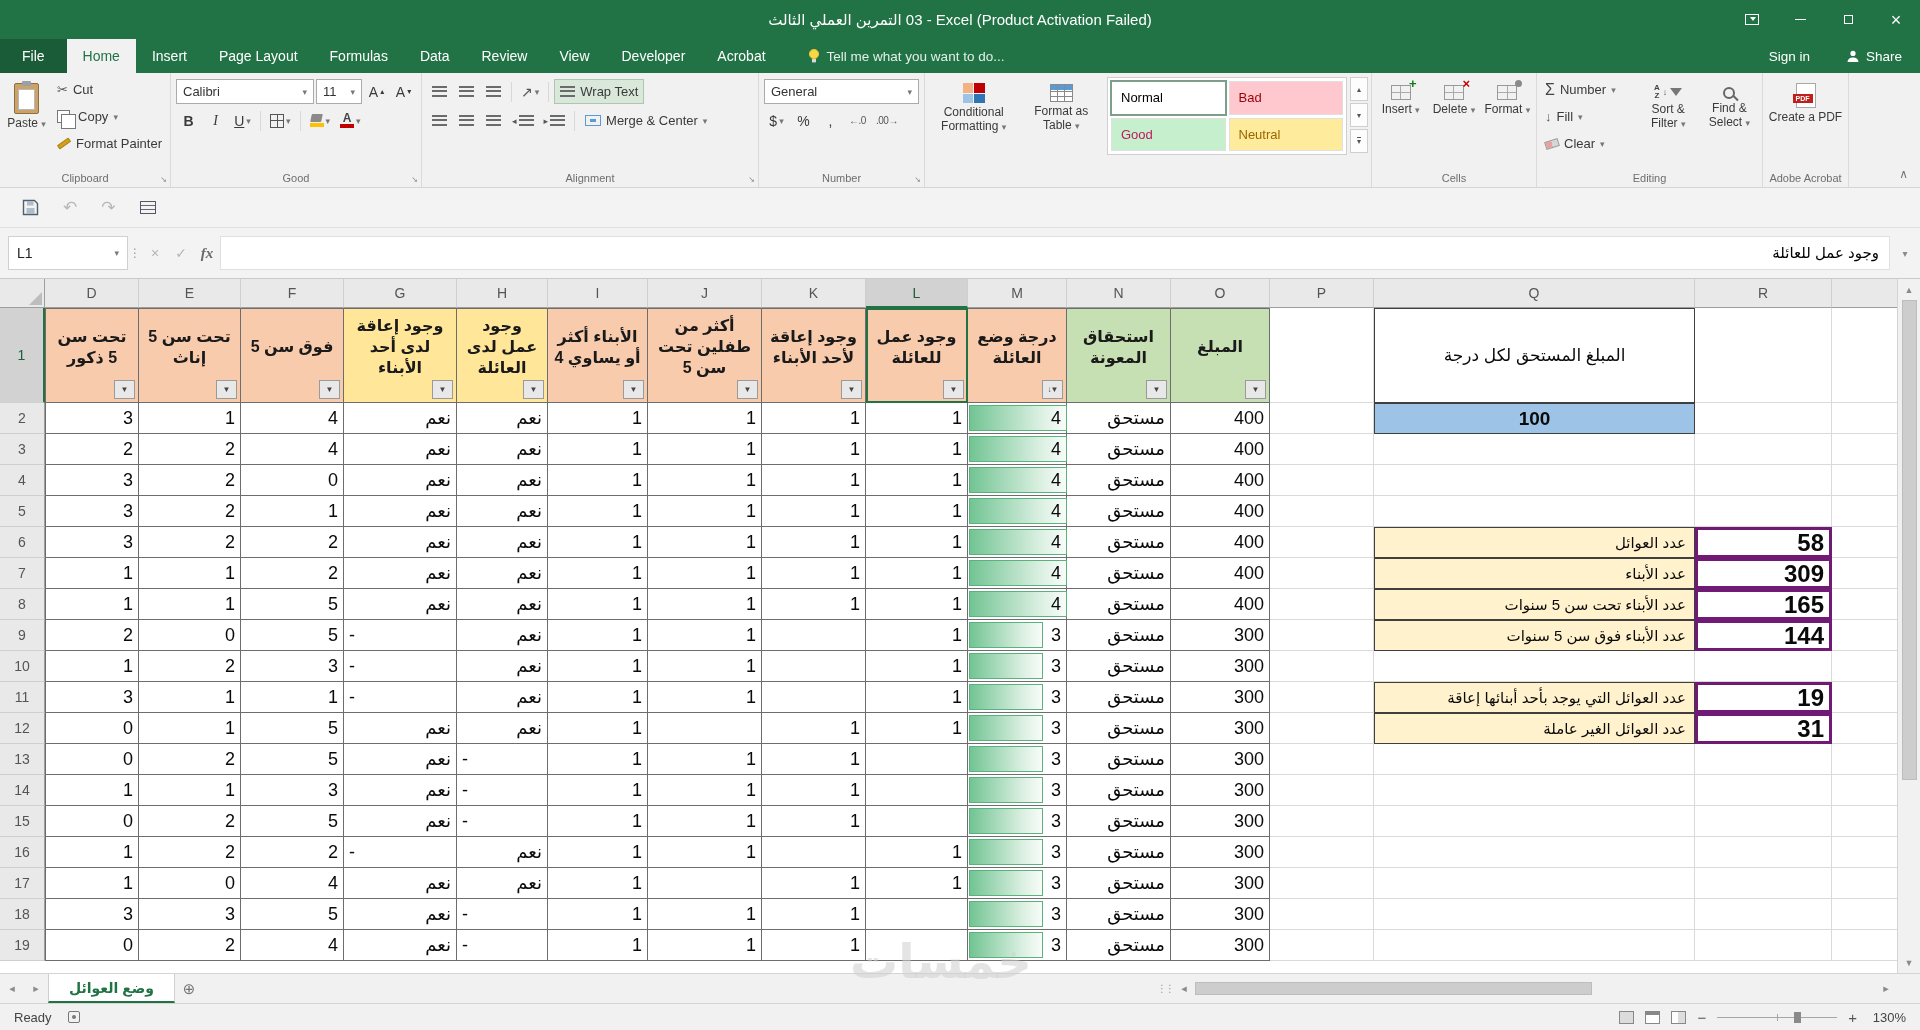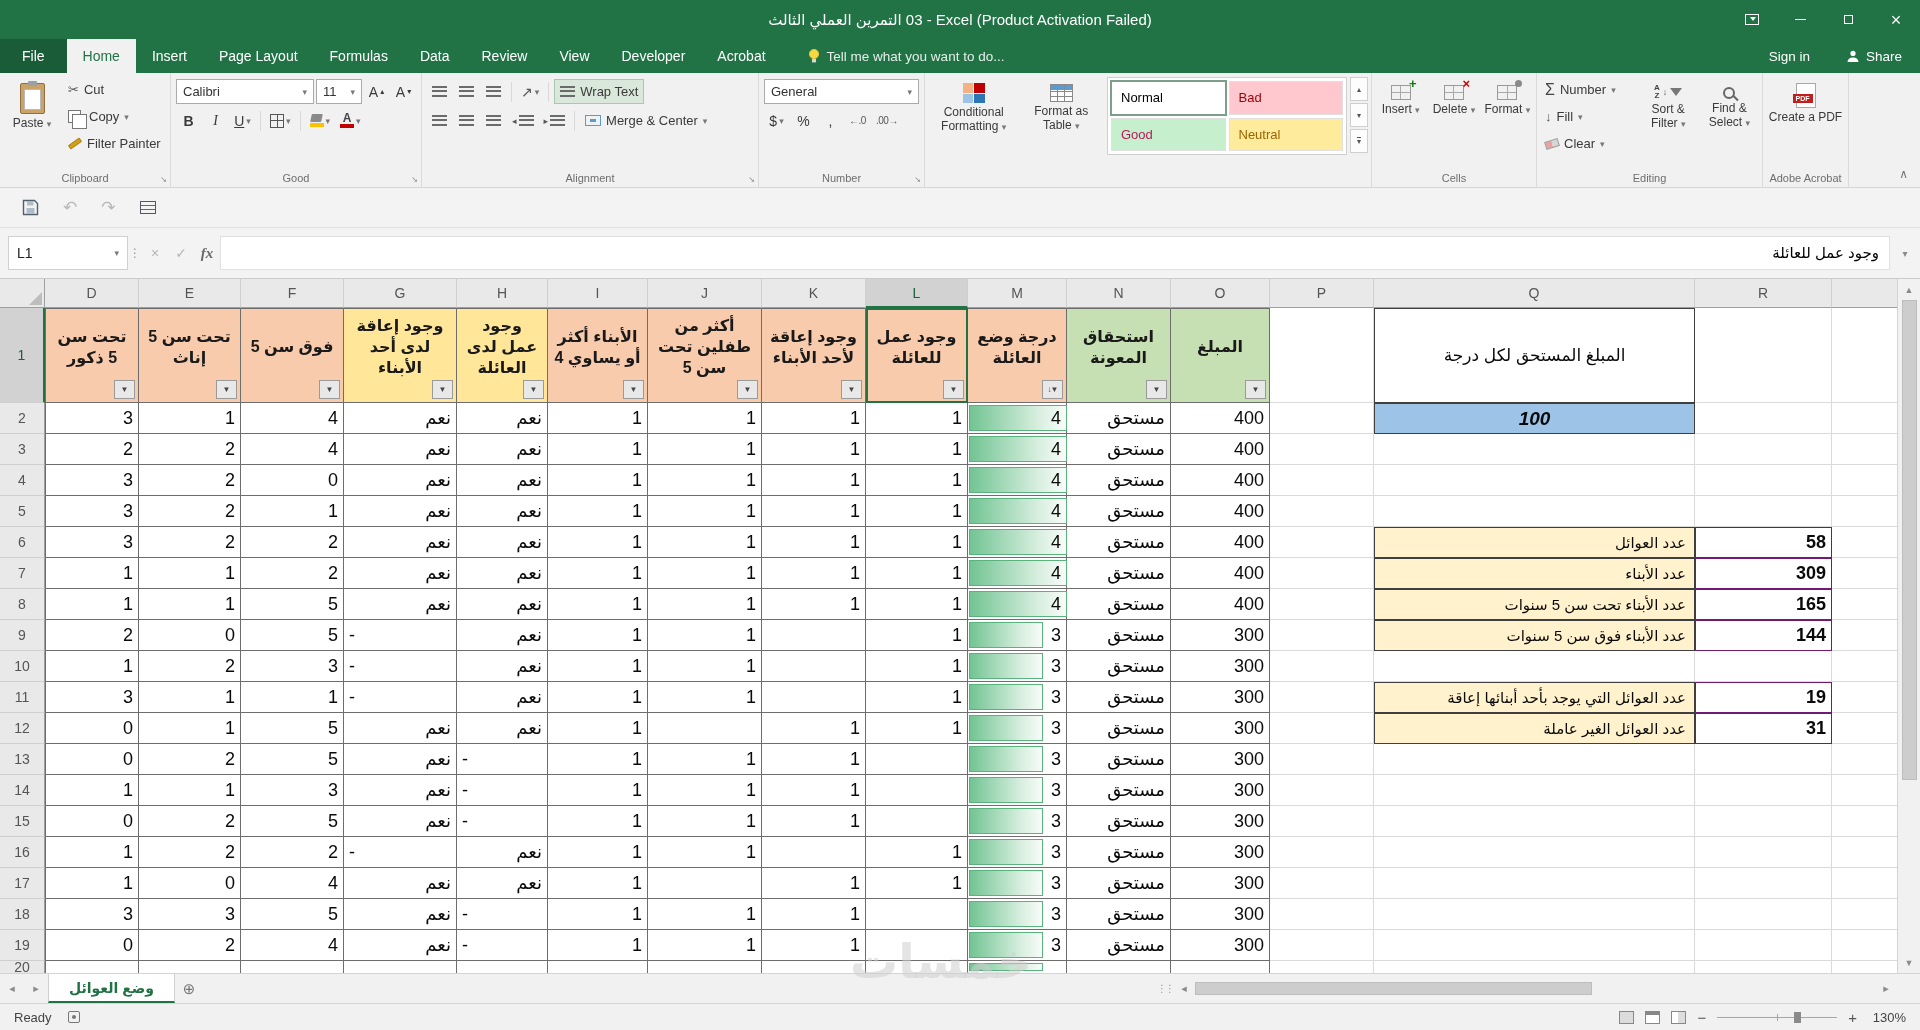--- a/index.html
+++ b/index.html
@@ -133,21 +133,21 @@
   .g-cell.fillc{flex:1;border-right:none}
   .g-hcell{flex:none;position:relative;display:flex;align-items:center;justify-content:center;border-top:1px solid #6d6d6d;border-right:1px solid #6d6d6d;border-bottom:1px solid #6d6d6d;padding:4px 5px 20px}
   .g-hcell.first{border-left:1px solid #6d6d6d}
   .g-hcell.active{outline:2px solid #217346;outline-offset:-2px;z-index:3}
   .g-htxt{direction:rtl;text-align:center;font-weight:bold;font-size:16px;line-height:1.3;color:#1a1a1a}
   .g-filter{position:absolute;right:3px;bottom:3px;width:21px;height:19px;background:#e8e8e8;border:1px solid #9a9a9a;display:flex;align-items:center;justify-content:center;font-size:8px;color:#444}
   .g-filter.sorted{letter-spacing:-1px}
   .g-cell.qh{border:1px solid #3f3f3f;justify-content:center;font-size:17px;direction:rtl;padding:0 8px;text-align:center}
   .g-cell.blue{background:#9DC3E6;border:1px solid #3f3f3f;justify-content:center;font-weight:bold;font-size:19px}
   .g-cell.stat{background:#FFF2CC;border:1px solid #3f3f3f;font-size:15px;padding-right:8px}
-  .g-cell.statval{border:1px solid #701a75;font-weight:bold;font-size:18px}
+  .g-cell.statval{border:3px solid #701a75;font-weight:bold;font-size:24px}
   .qv{direction:rtl;unicode-bidi:isolate}
   .databar{position:absolute;left:1px;top:2px;bottom:2px;background:linear-gradient(to right,#72c493,#d9efe0 72%,#f8fcf9);border:1px solid #5ab27d;z-index:0}
   .cv{position:relative;z-index:1}
   .cv.lft{margin-right:auto}
   .vscroll{width:23px;background:#f1f1f1;border-left:1px solid #d4d4d4;display:flex;flex-direction:column;align-items:center;padding:3px 0}
   .vs-btn{font-size:9px;color:#8a8a8a;height:15px;display:flex;align-items:center}
   .vs-thumb{width:15px;height:480px;background:#cdcdcd;border:1px solid #bdbdbd;margin-top:3px}
   .vs-sp{flex:1}
 
   
@@ -246,21 +246,21 @@
               <span class="gly">✂</span>
               <span>Cut</span>
             </div>
           <div class="sbtn">
               <span class="ic-copy"></span>
               <span>Copy</span>
               <span class="dd">▾</span>
             </div>
           <div class="sbtn">
               <span class="ic-brush"></span>
-              <span>Filter Painter</span>
+              <span>Format Painter</span>
             </div>
         </div>
       </div>
       <div class="glabel">
           <span>Clipboard</span>
           <span class="launch">↘</span>
         </div>
     </div>
 
     <div class="rgroup" style="width:251px">
@@ -643,21 +643,21 @@
               <div class="databar" style="width: 100%;"></div>
               <span class="cv">4</span>
             </div>
             <div class="g-cell data" style="width: 104px;">
               <span class="cv">مستحق</span>
             </div>
             <div class="g-cell data" style="width: 99px;">
               <span class="cv">400</span>
             </div>
             <div class="g-cell" style="width: 104px;"></div>
-            <div class="g-cell blue" style="width: 321px; font-style: italic;">
+            <div class="g-cell blue" style="width: 321px;">
               <span class="qv">100</span>
             </div>
             <div class="g-cell" style="width: 137px;"></div>
             <div class="g-cell fillc"></div>
           </div>
           <div class="g-row">
             <div class="g-gutter">3</div>
             <div class="g-cell data first" style="width: 94px;">
               <span class="cv">2</span>
             </div>
@@ -1404,41 +1404,20 @@
             <div class="g-cell data" style="width: 99px;">
               <div class="databar" style="width: 75%;"></div>
               <span class="cv">3</span>
             </div>
             <div class="g-cell data" style="width: 104px;">
               <span class="cv">مستحق</span>
             </div>
             <div class="g-cell data" style="width: 99px;">
               <span class="cv">300</span>
             </div>
-            <div class="g-cell" style="width: 104px;"></div>
-            <div class="g-cell" style="width: 321px;"></div>
-            <div class="g-cell" style="width: 137px;"></div>
-            <div class="g-cell fillc"></div>
-          </div>
-          <div class="g-row partial">
-            <div class="g-gutter">20</div>
-            <div class="g-cell data first" style="width: 94px;"></div>
-            <div class="g-cell data" style="width: 102px;"></div>
-            <div class="g-cell data" style="width: 103px;"></div>
-            <div class="g-cell data" style="width: 113px;"></div>
-            <div class="g-cell data" style="width: 91px;"></div>
-            <div class="g-cell data" style="width: 100px;"></div>
-            <div class="g-cell data" style="width: 114px;"></div>
-            <div class="g-cell data" style="width: 104px;"></div>
-            <div class="g-cell data" style="width: 102px;"></div>
-            <div class="g-cell data" style="width: 99px;">
-              <div class="databar" style="width: 75%;"></div>
-            </div>
-            <div class="g-cell data" style="width: 104px;"></div>
-            <div class="g-cell data" style="width: 99px;"></div>
             <div class="g-cell" style="width: 104px;"></div>
             <div class="g-cell" style="width: 321px;"></div>
             <div class="g-cell" style="width: 137px;"></div>
             <div class="g-cell fillc"></div>
           </div>
         </div>
     </div>
     <div class="vscroll">
       <div class="vs-btn">▲</div>
       <div class="vs-thumb"></div>

